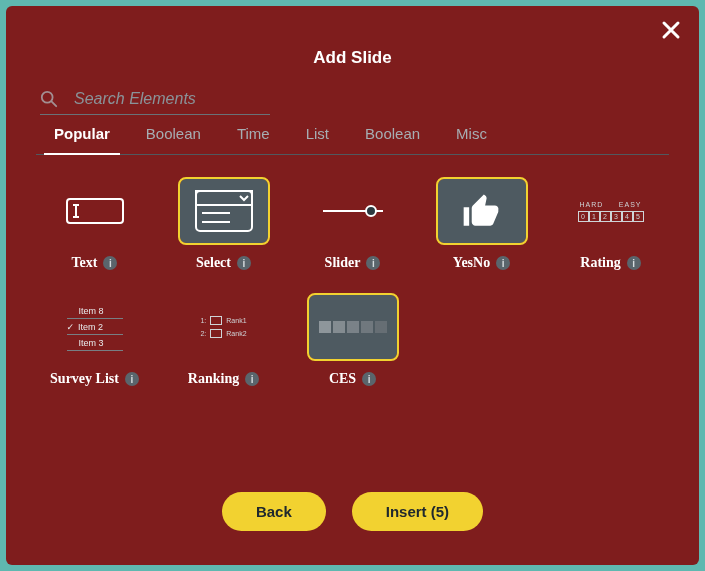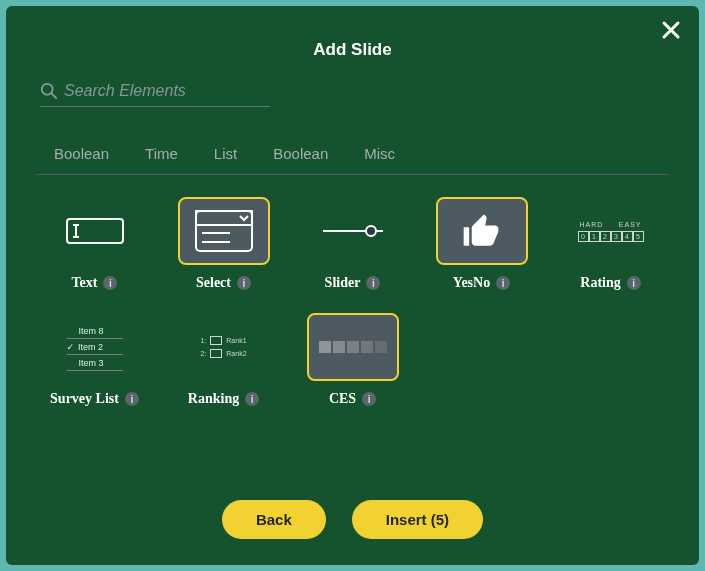--- a/index.html
+++ b/index.html
@@ -6,48 +6,47 @@
   body {
     font-family: -apple-system, BlinkMacSystemFont, "Segoe UI", Arial, sans-serif;
     background: #5fb8b0;
     width: 705px;
     height: 571px;
     overflow: hidden;
   }
   .modal {
     position: absolute;
     top: 6px; left: 6px; right: 6px; bottom: 6px;
-    background: #14532d;
+    background: #7f1d1d;
     border-radius: 6px;
     color: #fff;
-    padding: 20px 30px;
+    padding: 28px 30px;
     display: flex;
     flex-direction: column;
   }
   .close {
     position: absolute;
     top: 14px; right: 18px;
     cursor: pointer;
     color: #fff;
   }
   .title {
     text-align: center;
     font-weight: 700;
     font-size: 17px;
     margin-top: 14px;
     margin-bottom: 22px;
   }
   .search-row {
     display: flex;
     align-items: center;
-    gap: 6px;
+    gap: 16px;
     border-bottom: 1px solid #697278;
     width: 230px;
     padding-bottom: 6px;
-    margin-bottom: 28px;
     margin-left: 4px;
   }
   .search-row svg { opacity: .75; }
   .search-input {
     background: transparent;
     border: none;
     outline: none;
     color: #fff;
     font-size: 16px;
     width: 180px;
@@ -184,20 +183,21 @@
 
   <div class="search-row">
     <svg width="18" height="18" viewBox="0 0 20 20">
         <circle cx="8" cy="8" r="6" stroke="#aeb5b9" stroke-width="2" fill="none"></circle>
         <line x1="13" y1="13" x2="18" y2="18" stroke="#aeb5b9" stroke-width="2" stroke-linecap="round"></line>
       </svg>
     <input class="search-input" placeholder="Search Elements" style="">
   </div>
 
   <div class="tabbar">
+    <div class="tab active">Popular</div>
     <div class="tab">Boolean</div>
     <div class="tab">Time</div>
     <div class="tab">List</div>
     <div class="tab">Boolean</div>
     <div class="tab">Misc</div>
   </div>
 
   <div class="grid">
 
     <div class="tile">

